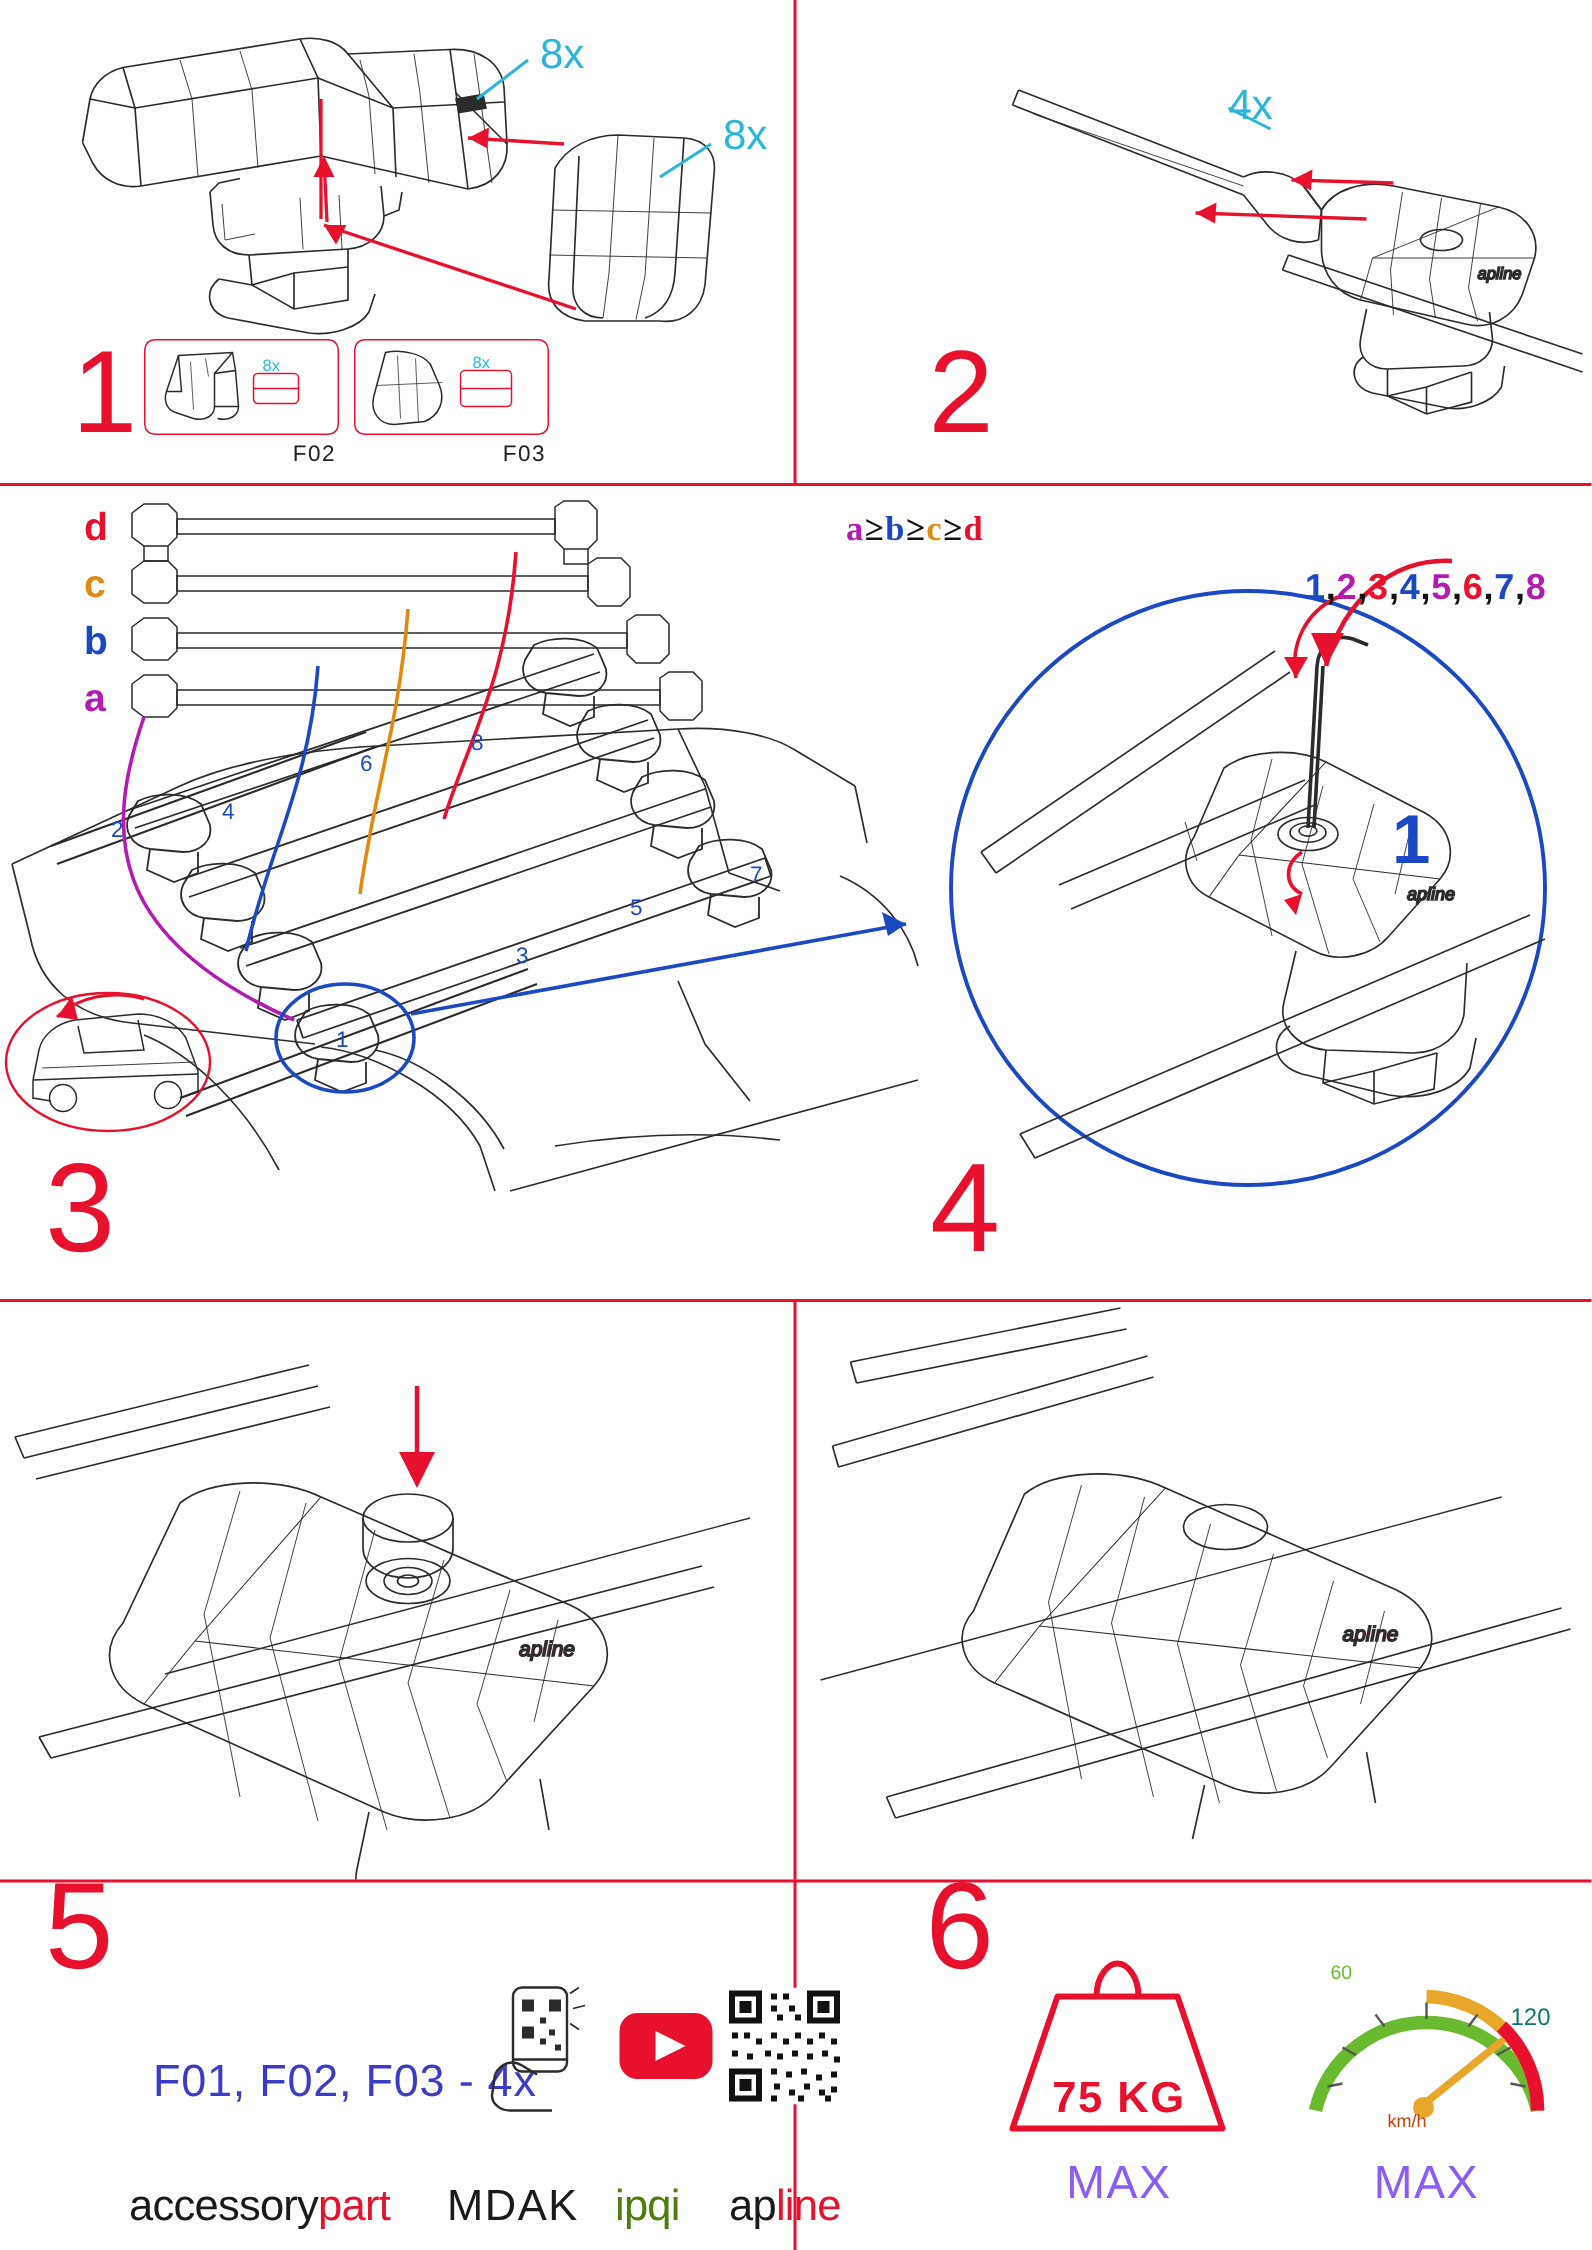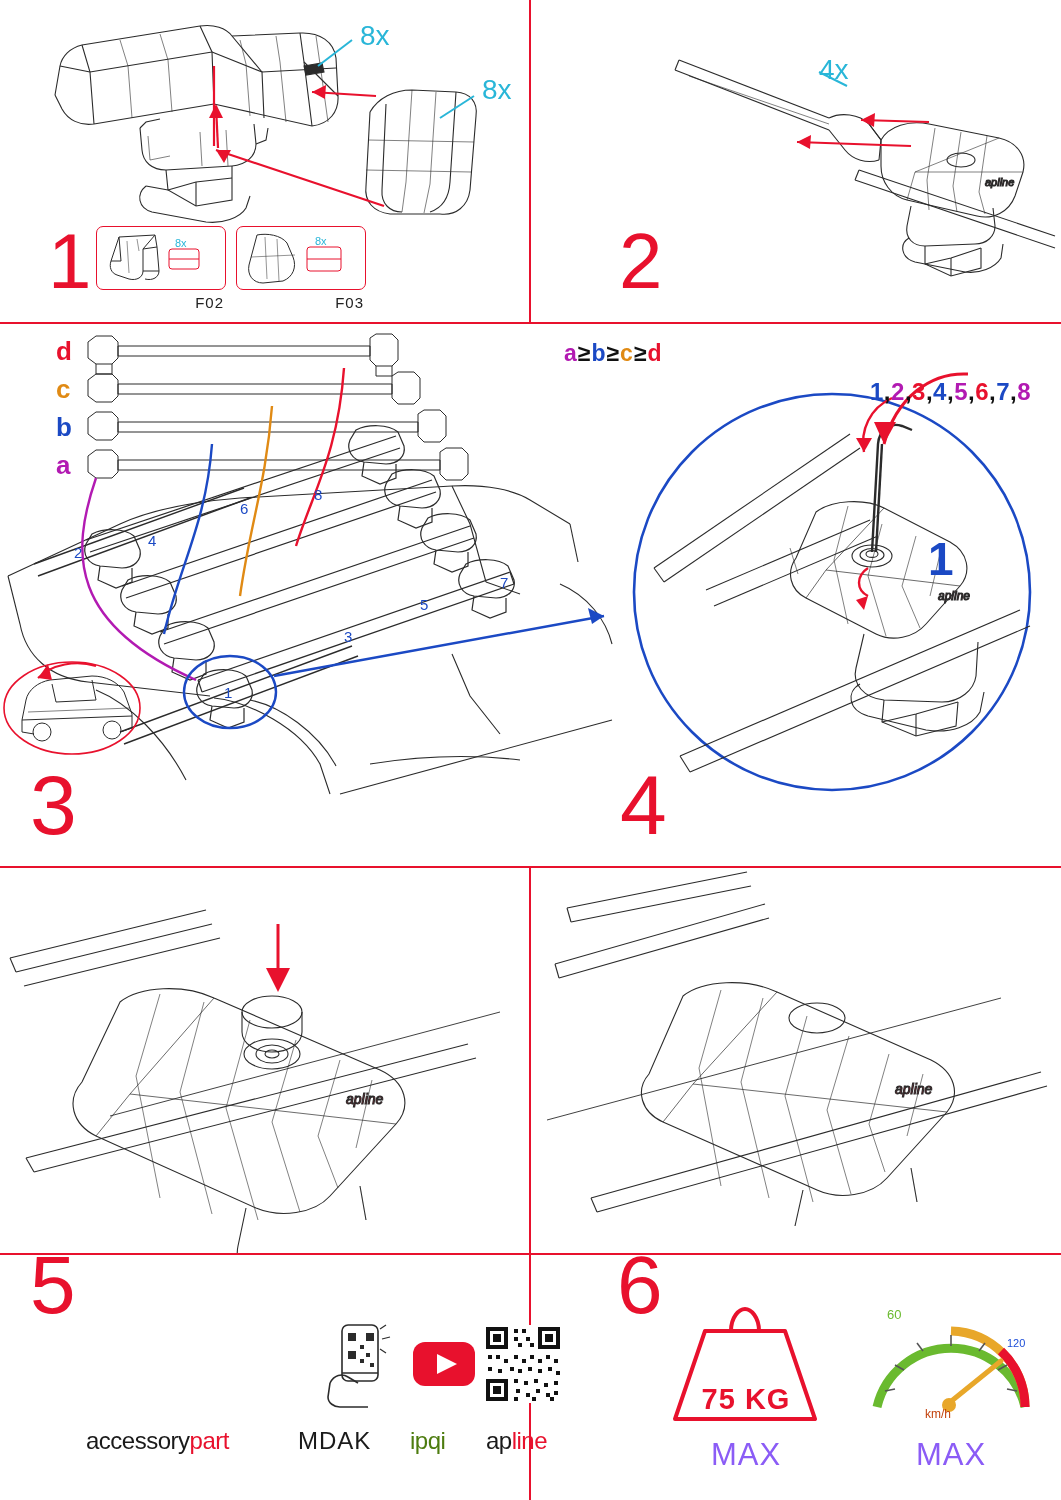--- a/index.html
+++ b/index.html
@@ -21,21 +21,21 @@
 
   .ineq{position:absolute;font-size:23px;font-weight:bold;letter-spacing:1px;}
   .seq{position:absolute;font-size:24px;font-weight:bold;letter-spacing:0.5px;}
 
   .abcd{position:absolute;font-size:26px;font-weight:bold;}
 
   .partbox{
     position:absolute;border:1.6px solid #e8112d;border-radius:7px;background:#fff;
   }
   .partlabel{position:absolute;font-size:15px;color:#222;letter-spacing:1px;text-align:right;}
-  .brand{position:absolute;font-size:24px;letter-spacing:-0.5px;color:#1a1a1a;}
+  .brand{position:absolute;font-size:29px;letter-spacing:-0.5px;color:#1a1a1a;margin-top:28px;}
   .brand .r{color:#e8112d;}
   .fcodes{position:absolute;color:#3b3bc8;font-size:30px;letter-spacing:0.5px;}
   .maxlabel{position:absolute;font-size:31px;color:#8b5cf6;letter-spacing:1px;}
   .kg{position:absolute;color:#e8112d;font-size:29px;font-weight:bold;letter-spacing:1px;}
   .kmh{position:absolute;font-size:12px;color:#c2410c;}
   .gauge-num{position:absolute;font-size:12px;}
 </style>
 </head>
 <body>
 
@@ -334,21 +334,21 @@
       <text x="148" y="222">4</text>
       <text x="420" y="286">5</text>
       <text x="240" y="190">6</text>
       <text x="500" y="264">7</text>
       <text x="314" y="176">8</text>
     </g>
   </svg>
   <div class="stepnum" style="left:30px;top:442px;font-size:84px;">3</div>
 </div>
 
-<div class="ineq" style="left:564px;top:340px;">
+<div class="ineq" style="left:564px;top:340px;font-family:Liberation Serif, serif;">
   <span style="color:#b21ab2;">a</span><span style="color:#111;">≥</span><span style="color:#1b49c4;">b</span><span style="color:#111;">≥</span><span style="color:#e08a14;">c</span><span style="color:#111;">≥</span><span style="color:#e8112d;">d</span>
 </div>
 
 <div class="panel" style="left:620px;top:324px;width:441px;height:542px;">
   <svg width="441" height="542" viewBox="0 0 441 542">
 
     <circle cx="212" cy="268" r="198" fill="none" stroke="#1b49c4" stroke-width="2.6"></circle>
 
     <g fill="none" stroke="#2b2b2b" stroke-width="1.1">
       <path d="M34 244 L230 110"></path>
@@ -474,20 +474,21 @@
       <ellipse cx="286" cy="150" rx="28" ry="15"></ellipse>
       <path d="M272 322 L264 358"></path>
       <path d="M380 300 L386 334"></path>
       <text x="364" y="226" font-size="14" fill="#e8112d" font-family="Liberation Sans, sans-serif" font-style="italic">apline</text>
     </g>
   </svg>
   <div class="stepnum" style="left:86px;top:378px;font-size:82px;">6</div>
 </div>
 
 <div class="panel" style="left:0;top:1255px;width:529px;height:245px;">
+  <div class="fcodes" style="left:102px;top:116px;">F01, F02, F03 - 4x</div>
 
   <svg width="70" height="86" viewBox="0 0 70 86" style="position:absolute;left:324px;top:68px;">
     <g fill="none" stroke="#2b2b2b" stroke-width="1.6">
       <rect x="18" y="2" width="36" height="56" rx="6"></rect>
       <path d="M18 50 L54 50"></path>
       <path d="M6 60 C10 52 18 50 24 54 L34 60"></path>
       <path d="M6 60 L4 74 C4 80 10 84 16 84 L44 84"></path>
     </g>
     <g fill="#2b2b2b">
       <rect x="24" y="10" width="8" height="8"></rect>
@@ -594,16 +595,16 @@
         <path d="M56 48 L62 56"></path>
       <path d="M90 40 L90 51"></path>
         <path d="M124 48 L118 56"></path>
         <path d="M146 70 L137 75"></path>
       <path d="M156 96 L146 94"></path>
     </g>
     <path d="M88 108 L140 66" stroke="#e8a72a" stroke-width="5" stroke-linecap="round" fill="none"></path>
     <circle cx="88" cy="110" r="7" fill="#e8a72a"></circle>
   </svg>
   <div class="gauge-num" style="left:356px;top:52px;color:#6aba2f;font-size:13px;">60</div>
-  <div class="gauge-num" style="left:476px;top:82px;color:#1d4ed8;font-size:11px;">120</div>
+  <div class="gauge-num" style="left:476px;top:82px;color:#0f766e;font-size:16px;">120</div>
   <div class="kmh" style="left:394px;top:152px;">km/h</div>
   <div class="maxlabel" style="left:355px;top:182px;width:130px;text-align:center;">MAX</div>
 </div>
 
 </body></html>

